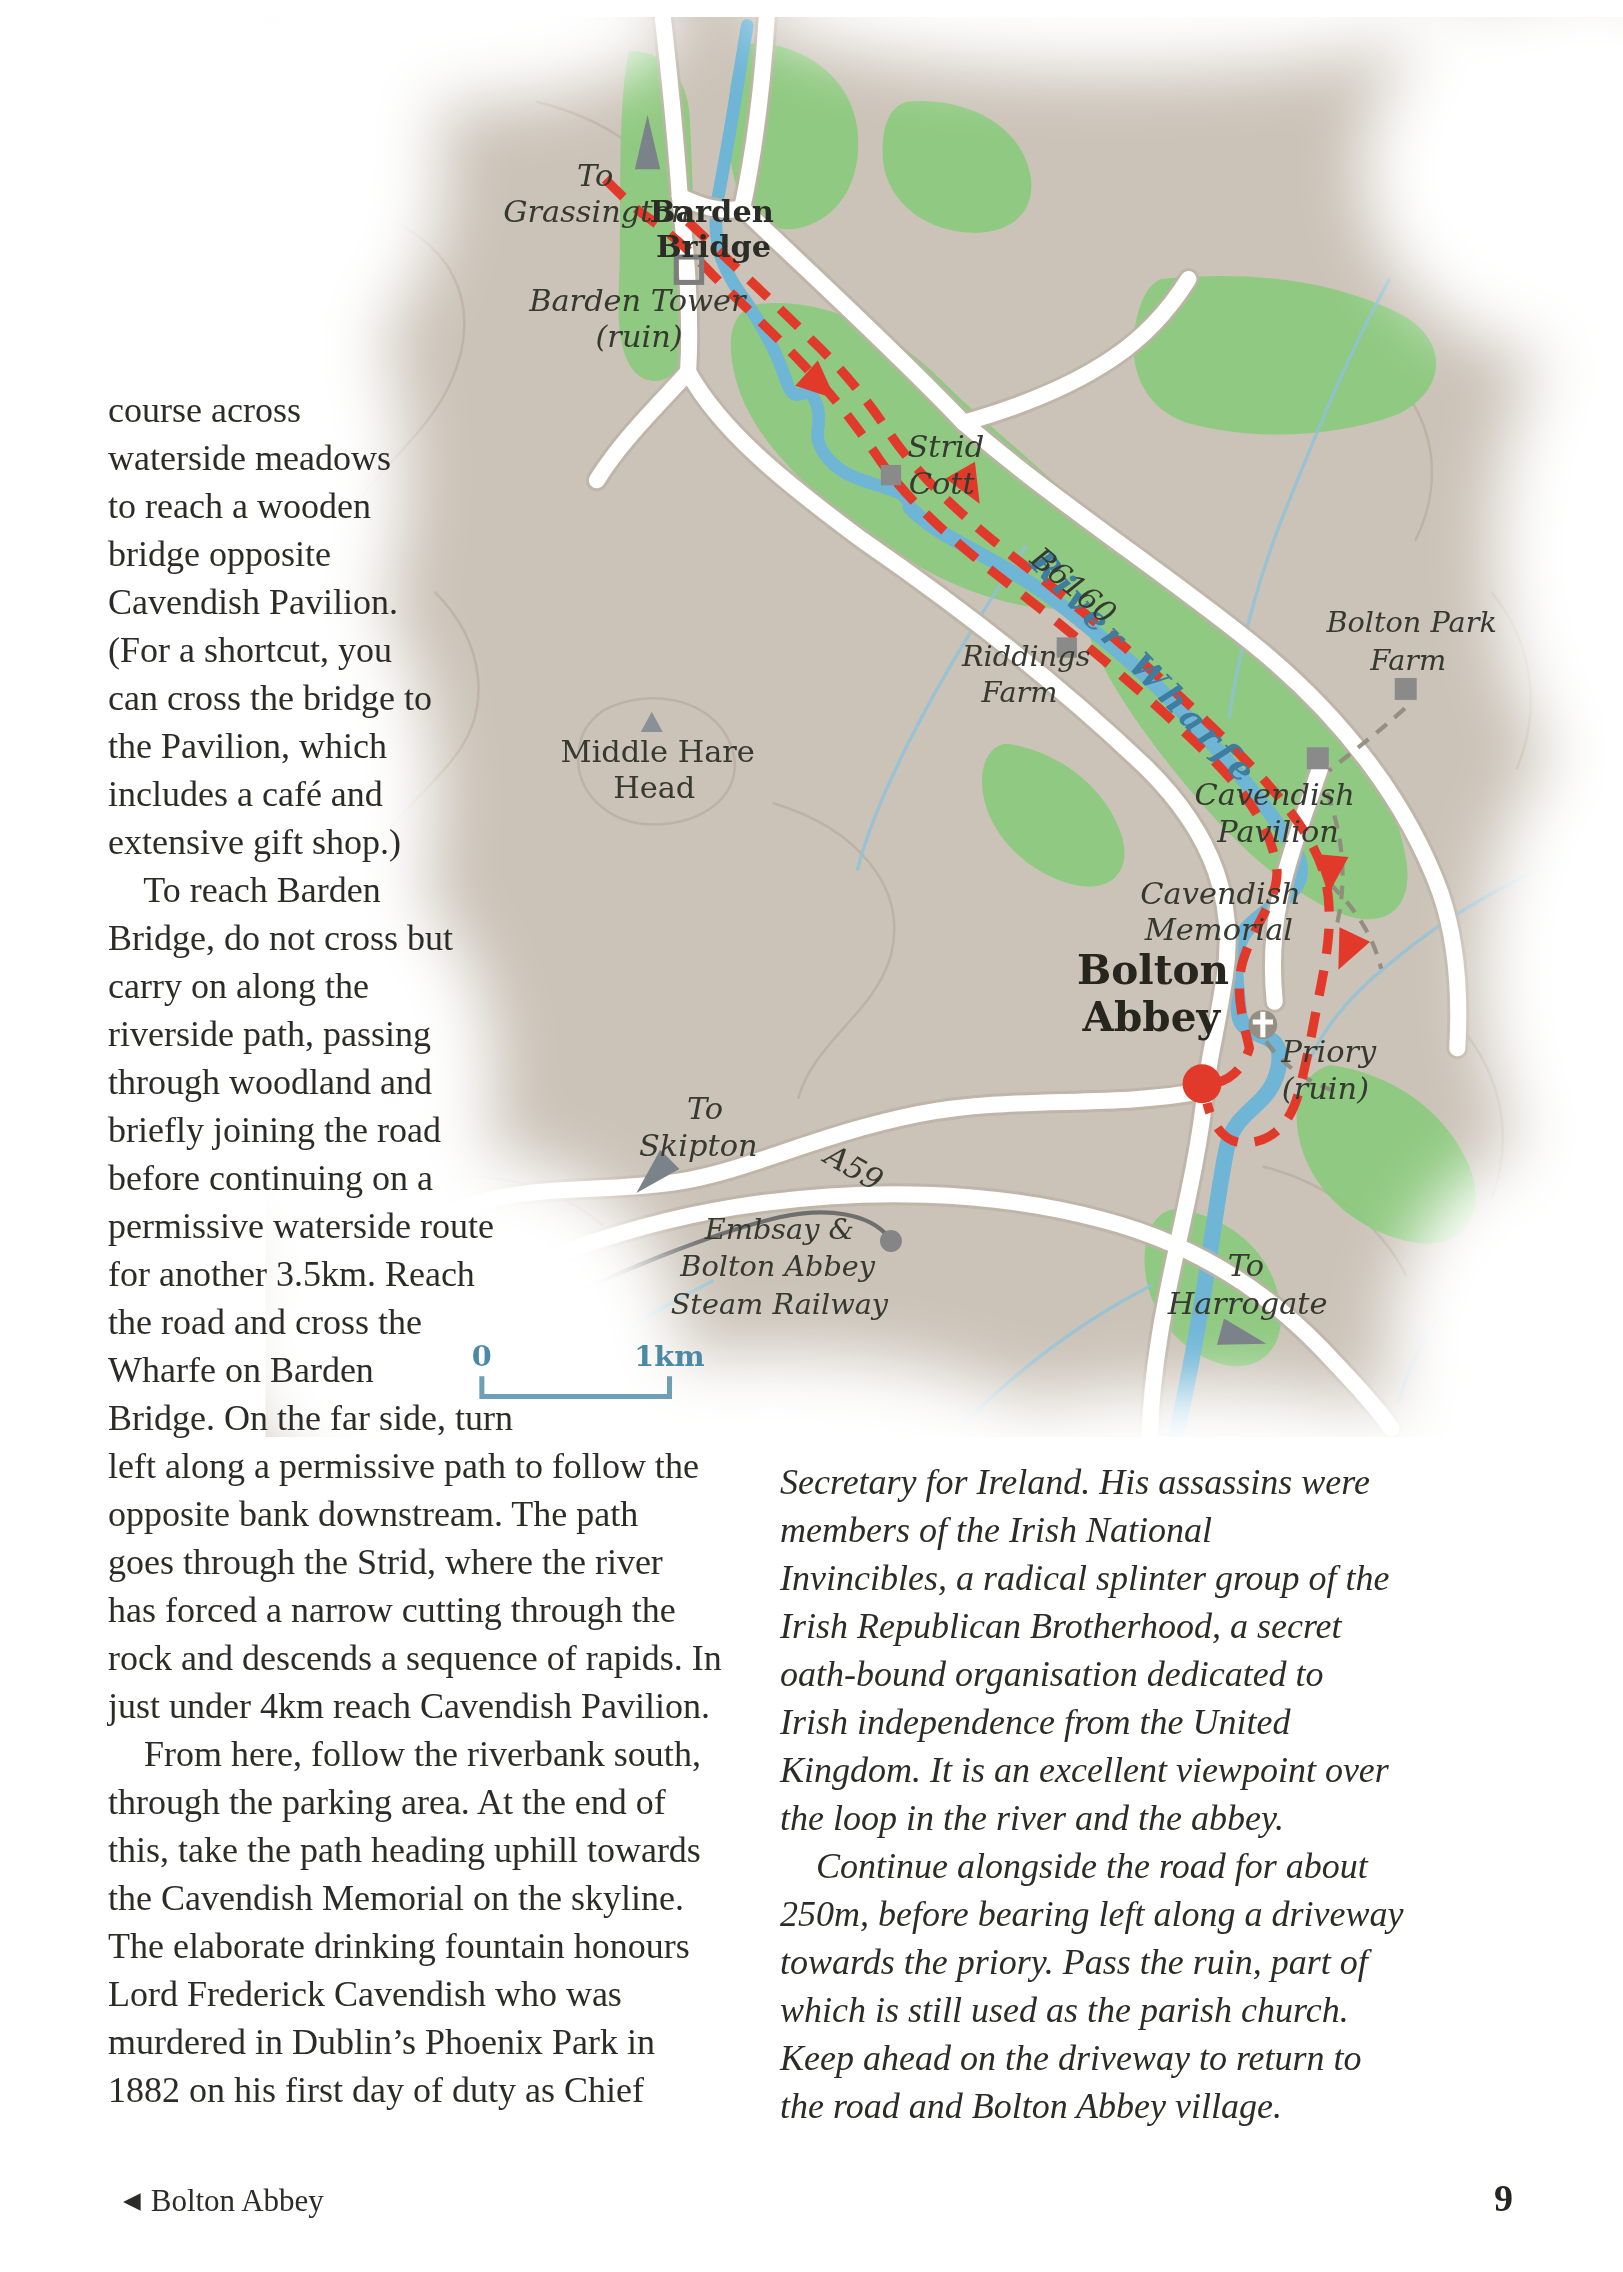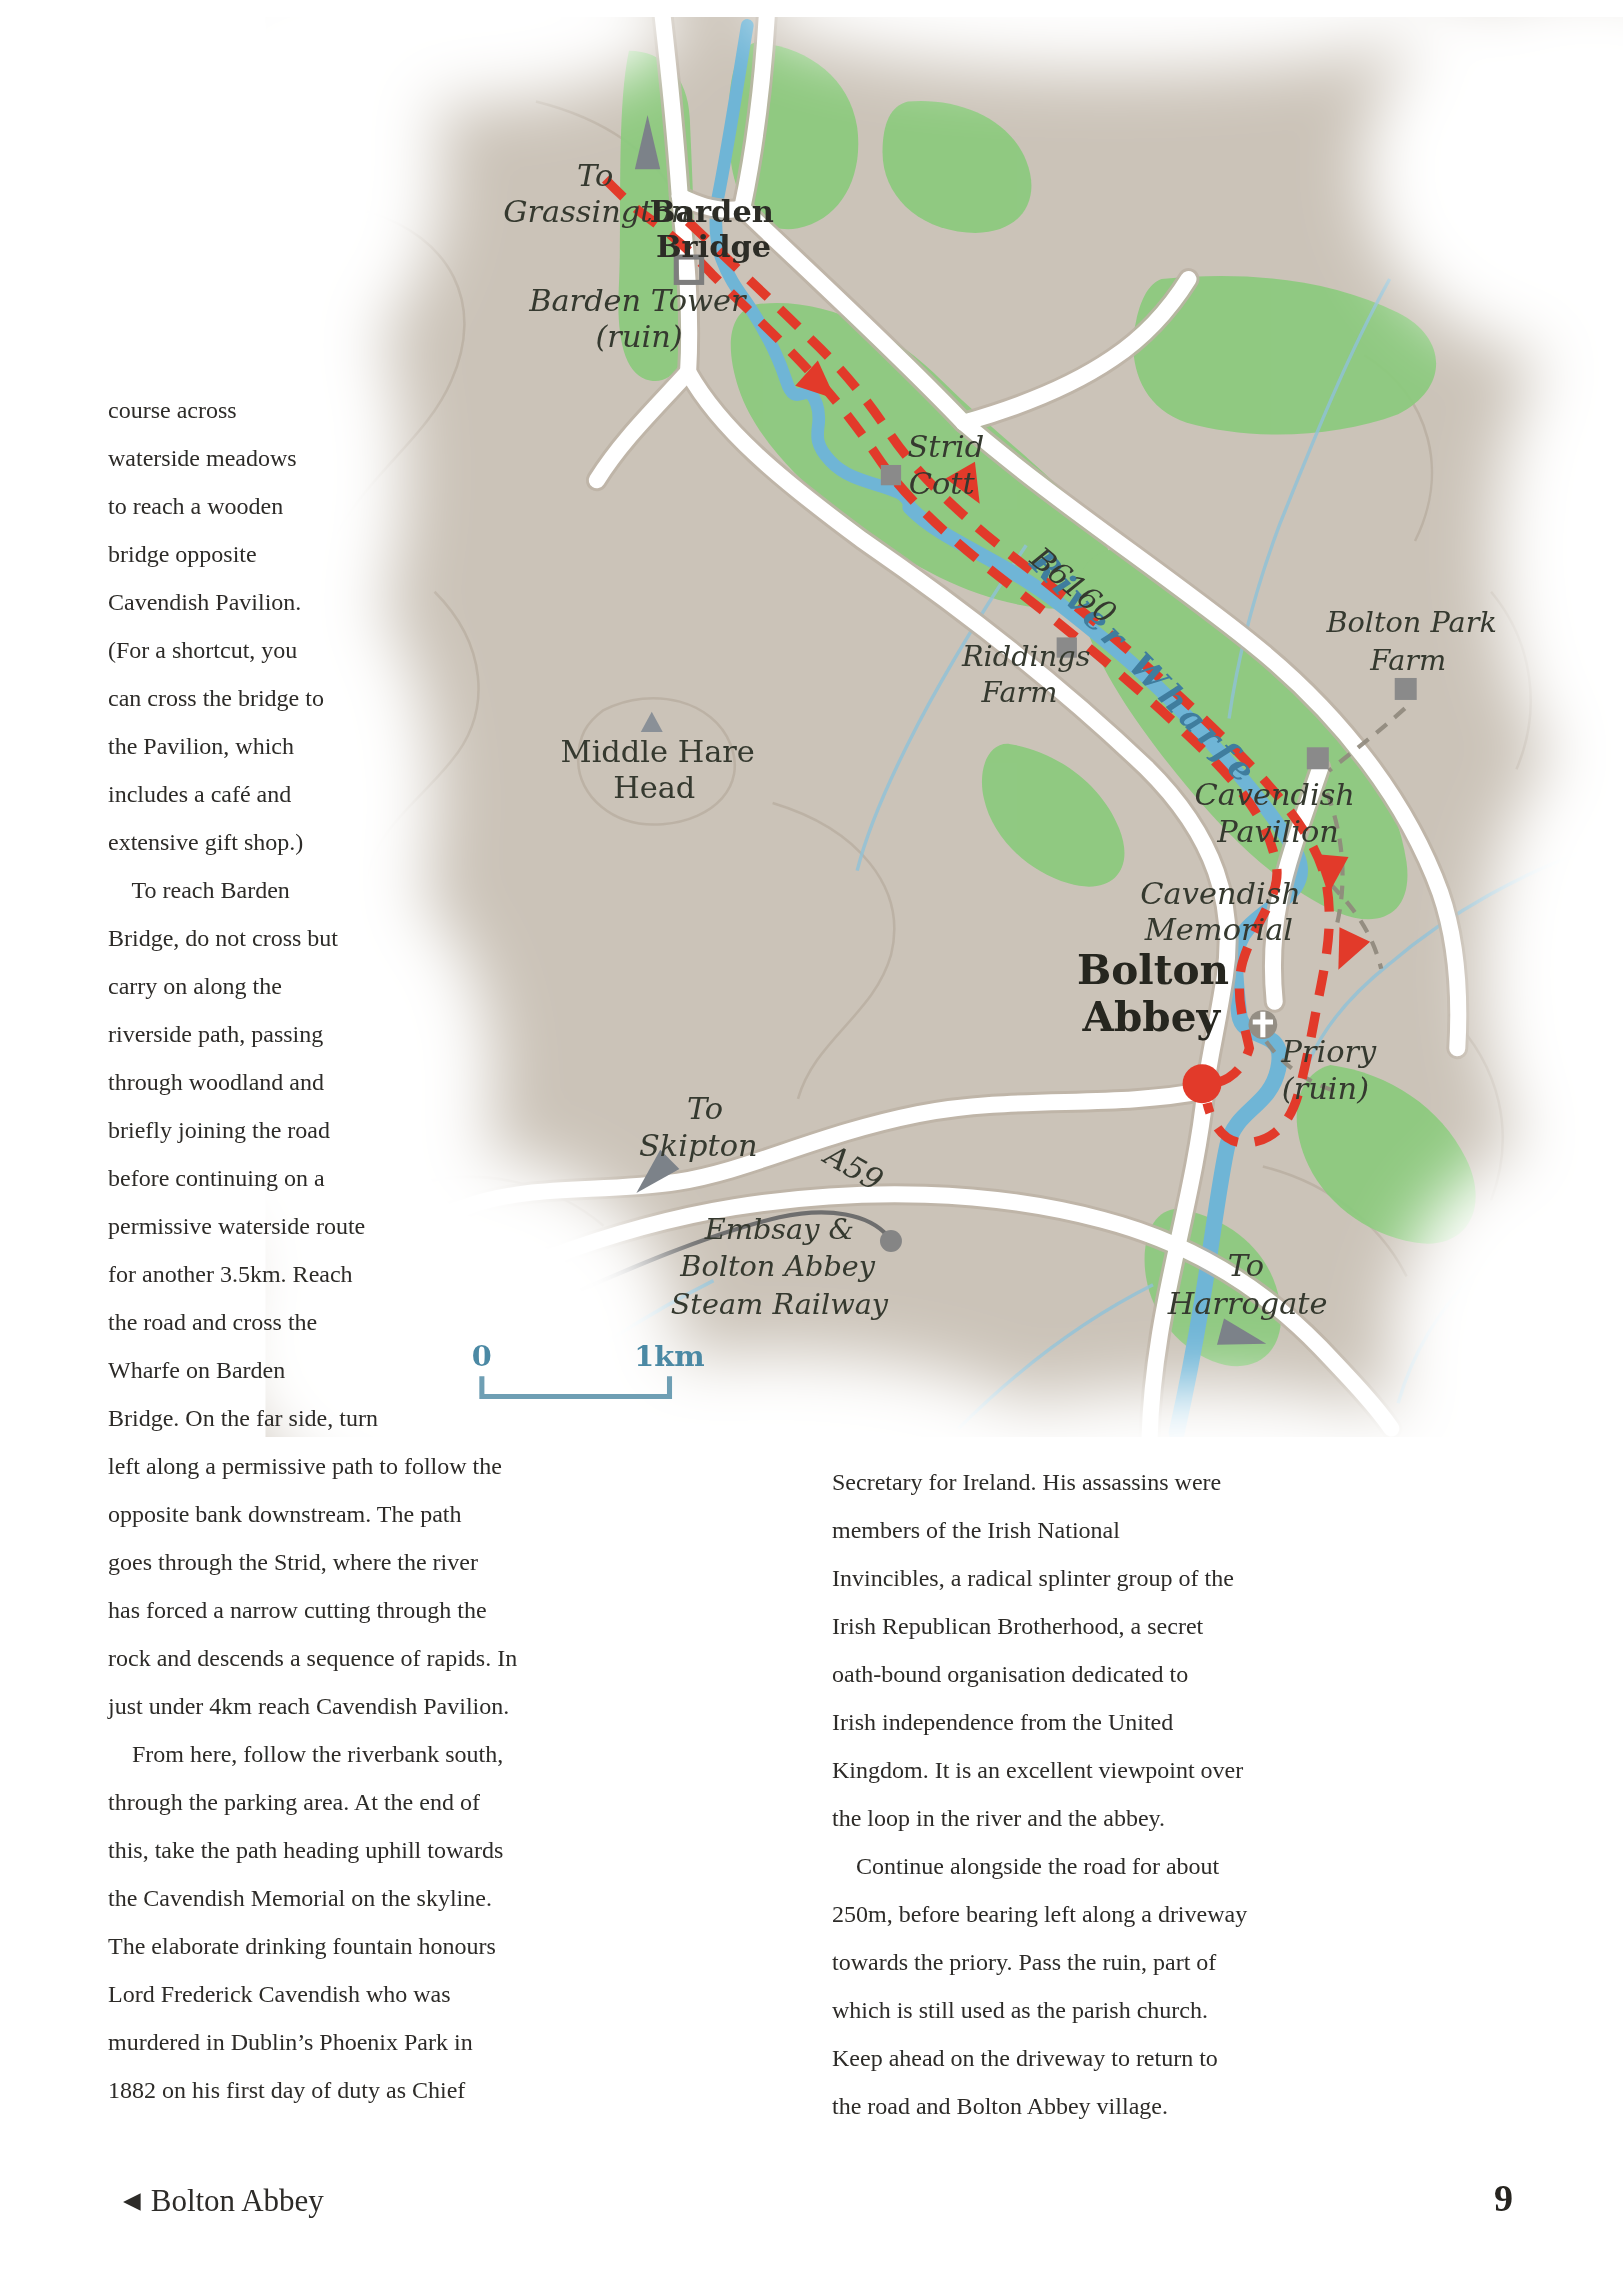--- a/index.html
+++ b/index.html
@@ -7,24 +7,24 @@
   .page{position:relative;width:1623px;height:2273px;background:#ffffff;overflow:hidden;}
 
   .runhead{
     position:absolute;top:69px;right:100px;
     font-variant:small-caps;font-size:35px;letter-spacing:1.7px;
     color:#262420;
   }
 
   .bodycol{
     position:absolute;white-space:pre;
-    font-size:24px;line-height:48px;color:#2d2b28;
+    font-size:36px;line-height:48px;color:#2d2b28;
   }
   #col-left{left:108px;top:386px;width:727px;}
-  #col-right{left:832px;top:1458px;width:727px;}
+  #col-right{left:780px;top:1458px;width:727px;font-style:italic;}
 
   .mapwrap{position:absolute;left:223px;top:17px;width:1412px;height:1420px;}
 
   .ml{font-family:"DejaVu Serif",serif;font-size:36px;fill:#35392f;text-anchor:middle;}
   .mi{font-style:italic;}
   .mb{font-weight:bold;fill:#2c2c26;}
   .ml-big{font-family:"DejaVu Serif",serif;font-size:48px;font-weight:bold;fill:#26261f;text-anchor:middle;}
   .ml-river{font-family:"DejaVu Serif",serif;font-size:40px;font-style:italic;font-weight:bold;letter-spacing:6px;text-anchor:middle;}
   .ml-sm{font-size:34px;}
   .scaletext{font-family:"DejaVu Serif",serif;font-size:34px;font-weight:bold;text-anchor:middle;}

